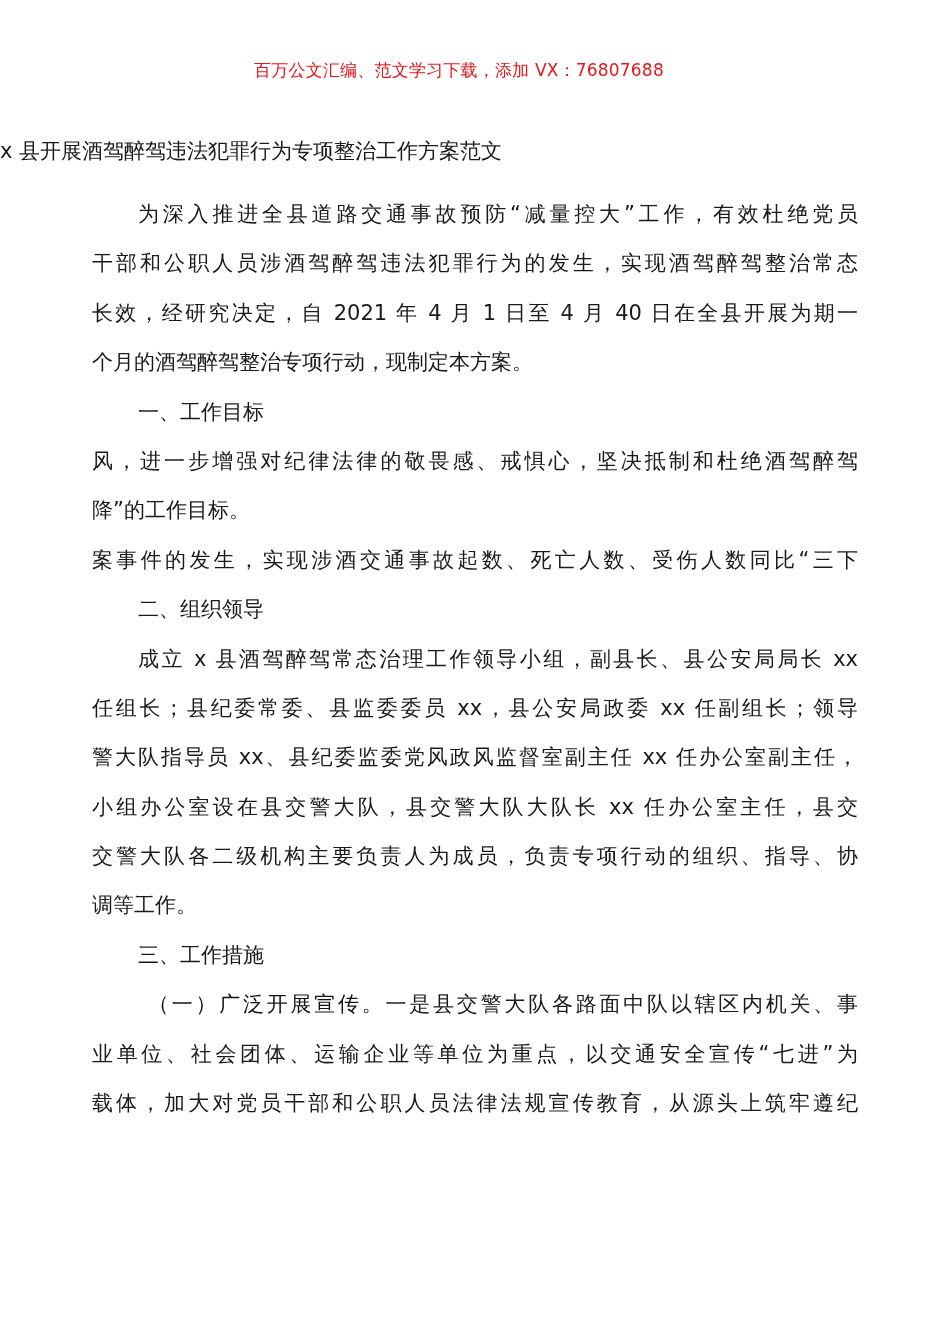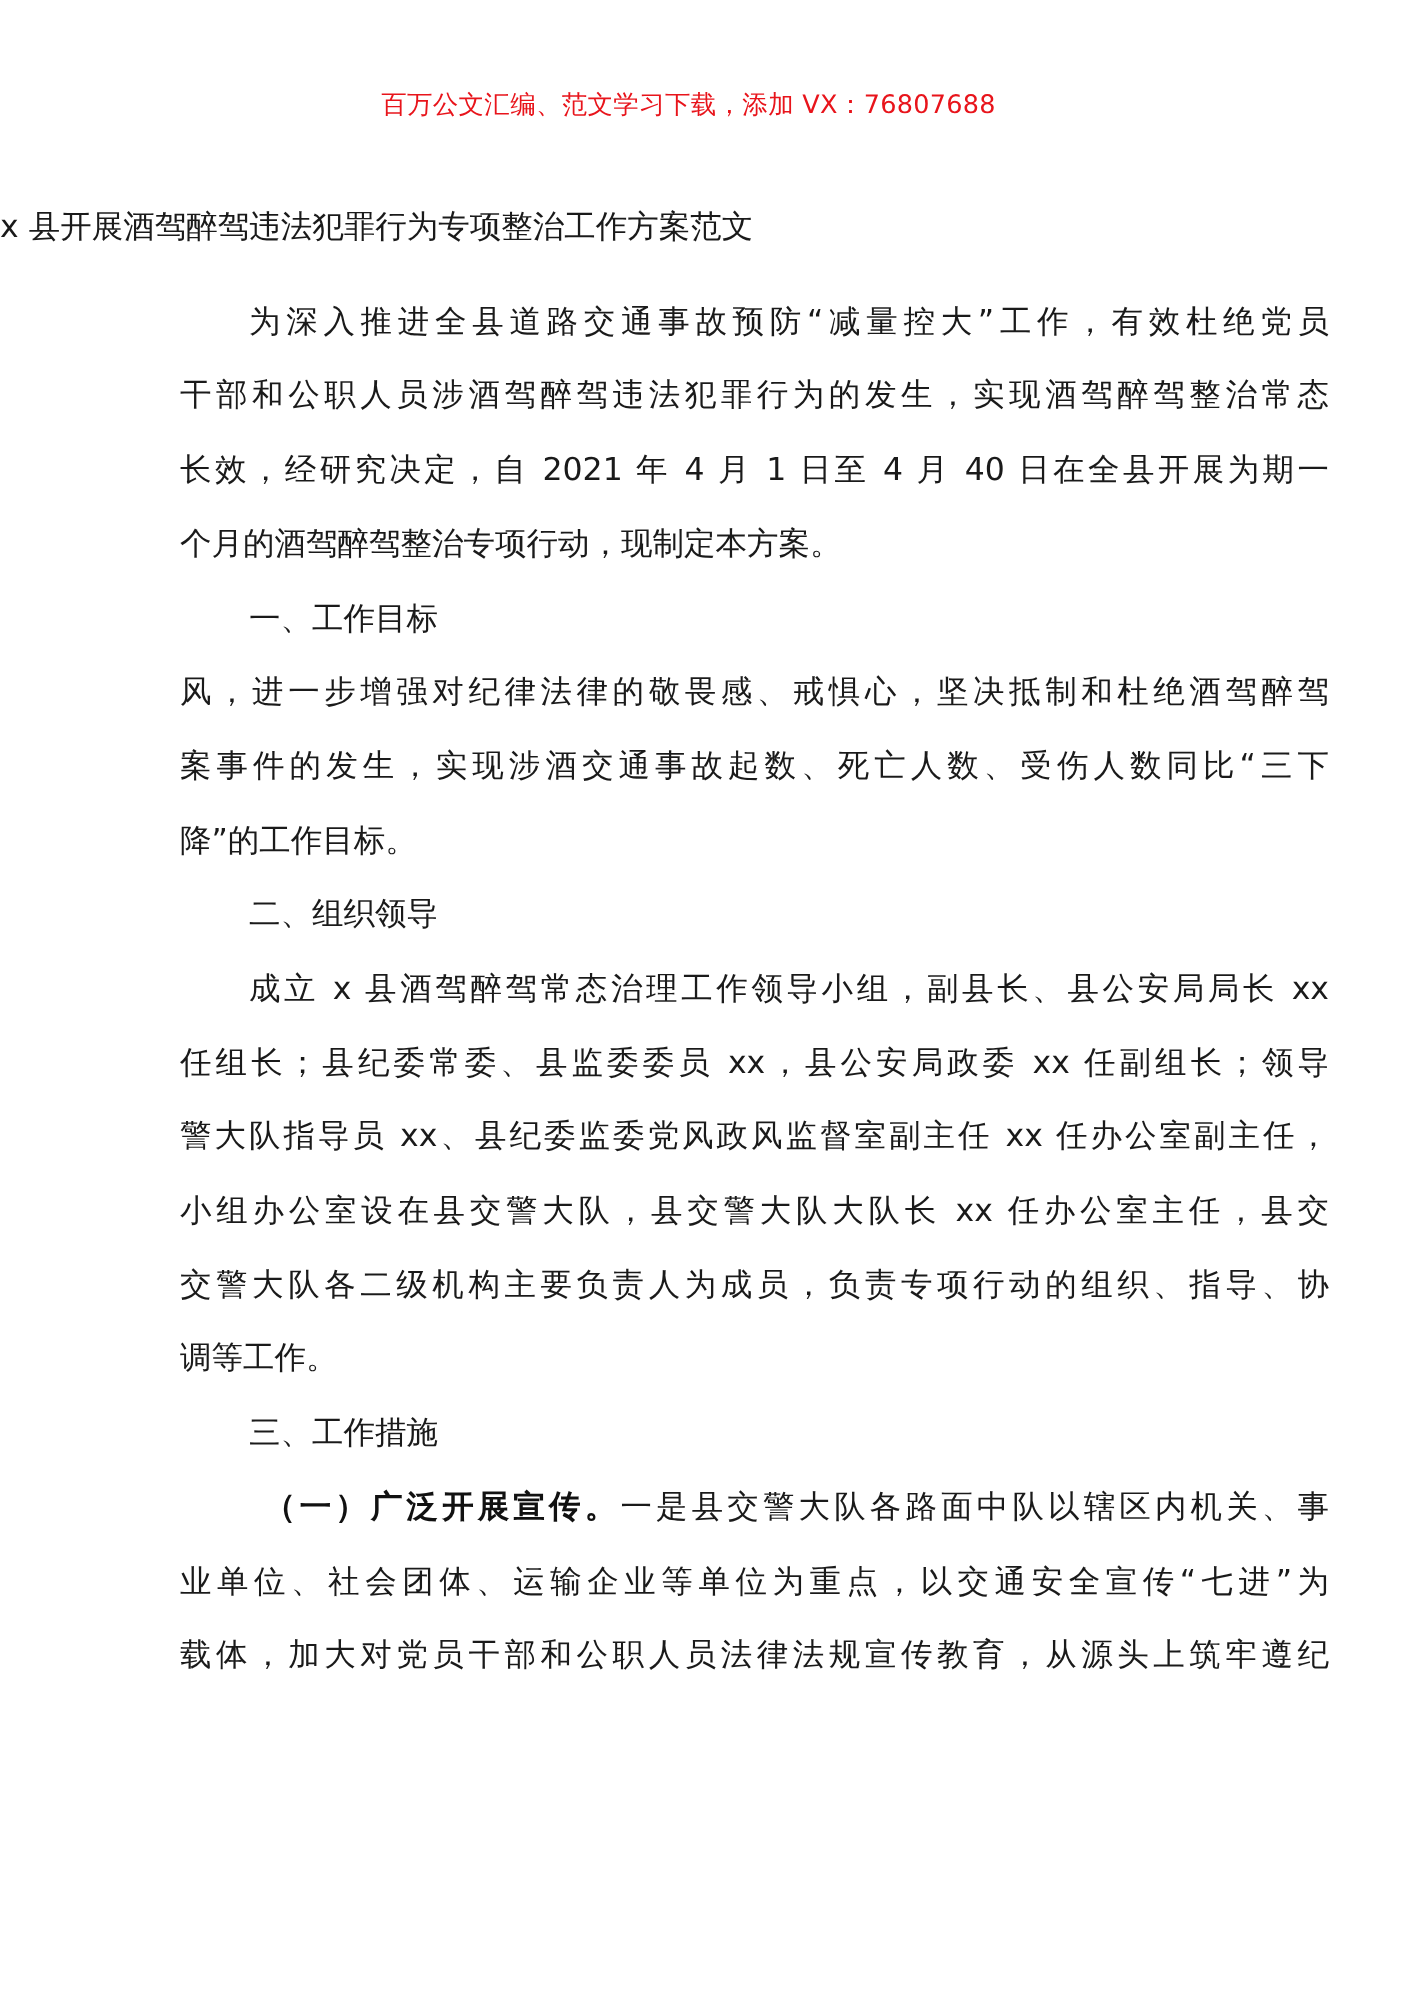--- a/index.html
+++ b/index.html
@@ -41,21 +41,20 @@
       width: 950px;
       font-size: 21px;
       line-height: 30px;
       color: #1a1a1a;
     }
     .body-text {
       position: absolute;
       left: 92px;
       top: 190px;
       width: 766px;
-      margin-left: 28px;
     }
     .line {
       height: 49.4px;
       line-height: 49.4px;
       font-size: 21px;
       white-space: nowrap;
       text-align: justify;
       text-align-last: justify;
       overflow: visible;
     }
@@ -66,21 +65,21 @@
       padding-left: 46px;
     }
     .line.heading {
       padding-left: 46px;
       text-align-last: left;
     }
     .line.sub-indent {
       padding-left: 56px;
     }
     .bold {
-      font-weight: bold;
+      font-weight: normal;
       color: #111111;
     }
   </style>
 </head>
 <body>
 
 <div class="page">
 
   <div class="watermark">百万公文汇编、范文学习下载，添加 VX：76807688</div>
 
@@ -91,22 +90,22 @@
     <div>
       <div class="line indent">为深入推进全县道路交通事故预防“减量控大”工作，有效杜绝党员</div>
       <div class="line">干部和公职人员涉酒驾醉驾违法犯罪行为的发生，实现酒驾醉驾整治常态</div>
       <div class="line">长效，经研究决定，自 2021 年 4 月 1 日至 4 月 40 日在全县开展为期一</div>
       <div class="line last">个月的酒驾醉驾整治专项行动，现制定本方案。</div>
     </div>
 
     <div class="line heading">一、工作目标</div>
     <div>
       <div class="line">风，进一步增强对纪律法律的敬畏感、戒惧心，坚决抵制和杜绝酒驾醉驾</div>
+      <div class="line last">降”的工作目标。</div>
       <div class="line">案事件的发生，实现涉酒交通事故起数、死亡人数、受伤人数同比“三下</div>
-      <div class="line last">降”的工作目标。</div>
     </div>
 
     <div class="line heading">二、组织领导</div>
     <div>
       <div class="line indent">成立 x 县酒驾醉驾常态治理工作领导小组，副县长、县公安局局长 xx</div>
       <div class="line">任组长；县纪委常委、县监委委员 xx，县公安局政委 xx 任副组长；领导</div>
       <div class="line">警大队指导员 xx、县纪委监委党风政风监督室副主任 xx 任办公室副主任，</div>
       <div class="line">小组办公室设在县交警大队，县交警大队大队长 xx 任办公室主任，县交</div>
       <div class="line">交警大队各二级机构主要负责人为成员，负责专项行动的组织、指导、协</div>
       <div class="line last">调等工作。</div>

